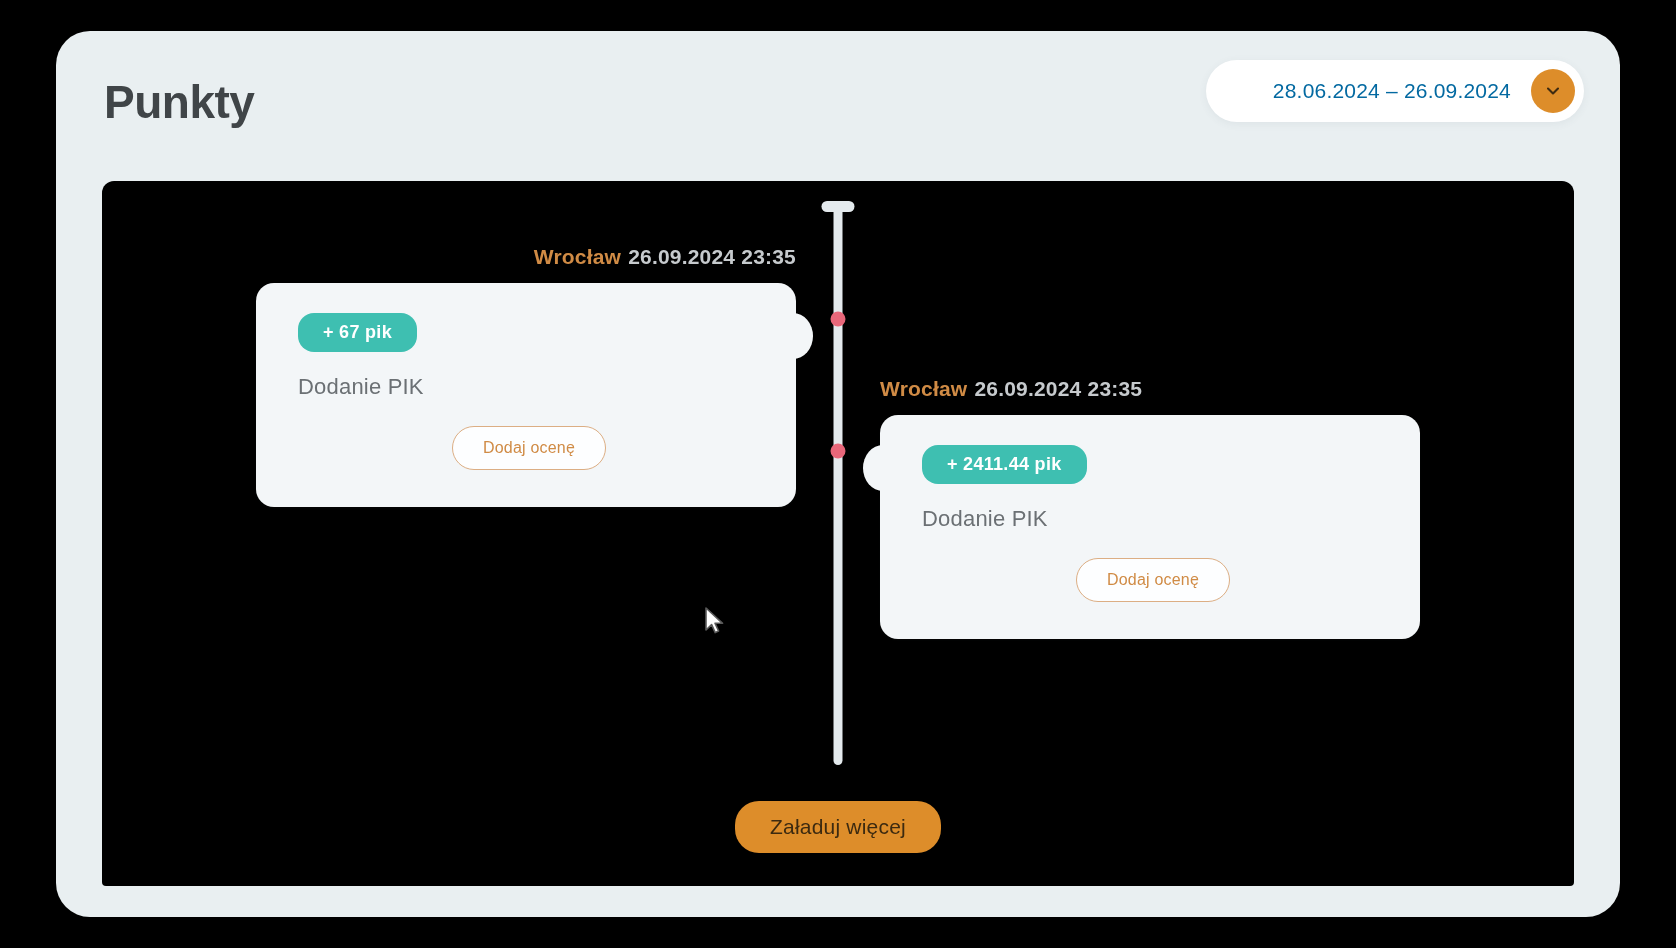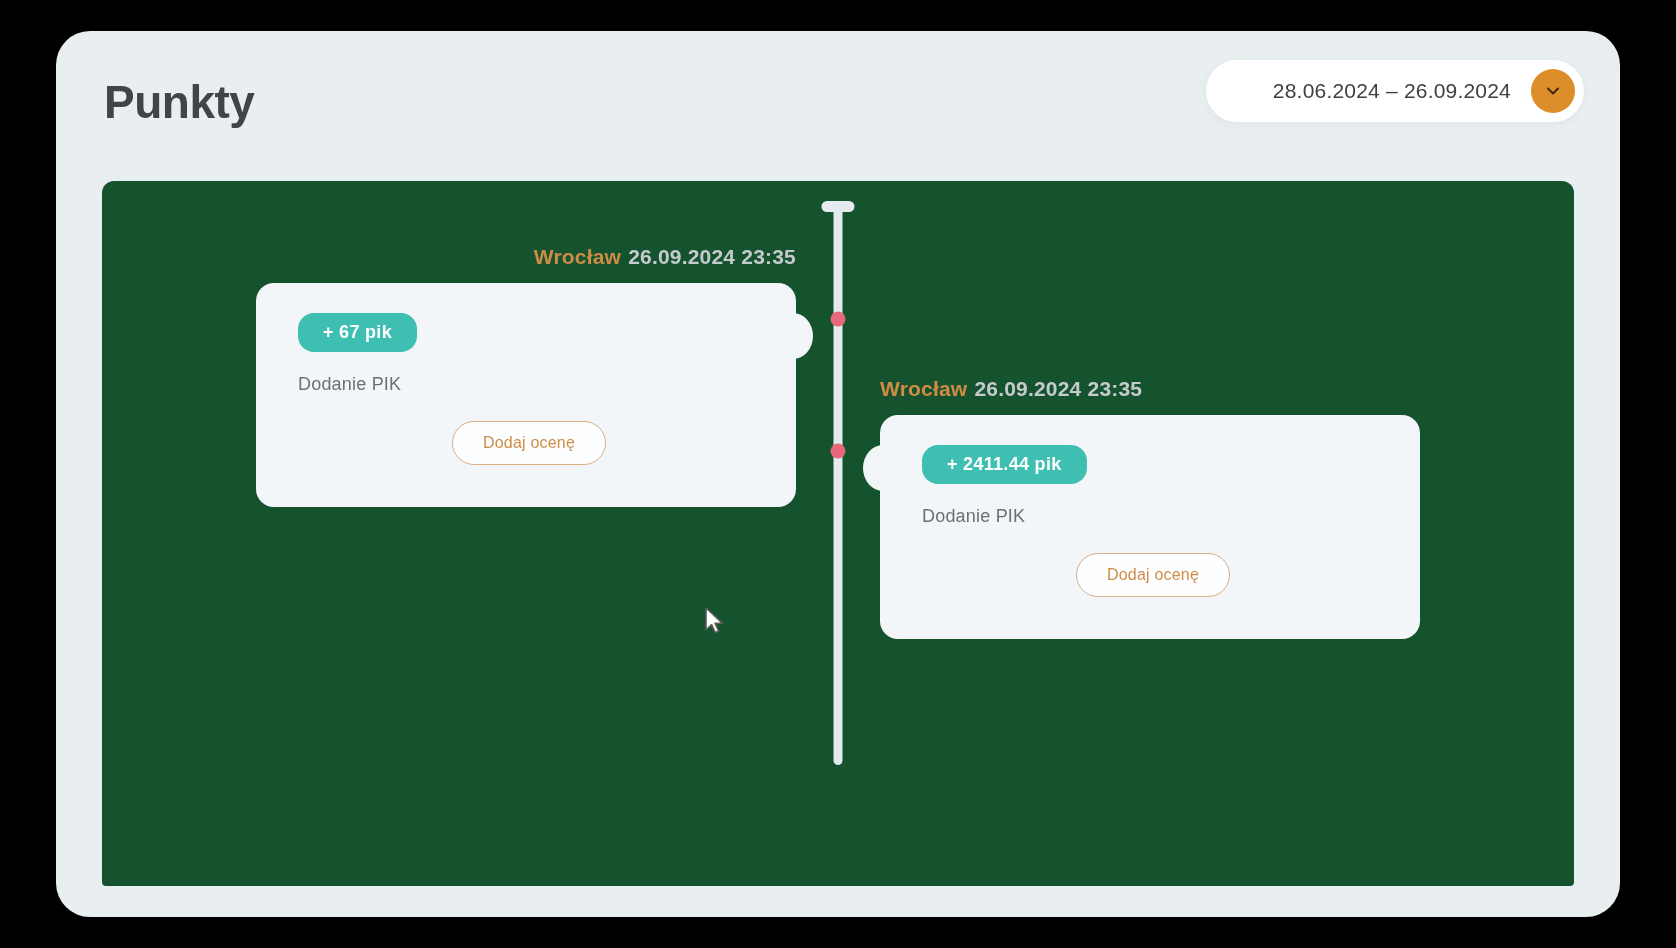--- a/index.html
+++ b/index.html
@@ -63,21 +63,21 @@
     display: flex;
     align-items: center;
     justify-content: flex-end;
     padding-right: 9px;
     padding-left: 34px;
     box-shadow: 0 2px 8px rgba(70,90,100,0.07);
   }
 
   .date-range-text {
     font-size: 21px;
-    color: #404040;
+    color: #0369a1;
     letter-spacing: 0.2px;
     white-space: nowrap;
     margin-right: 20px;
   }
 
   .date-range-toggle {
     width: 44px;
     height: 44px;
     border-radius: 50%;
     background: #dd8d2a;
@@ -91,21 +91,21 @@
 
   .date-range-toggle svg { display: block; }
 
   
   .content-card {
     position: absolute;
     left: 46px;
     top: 150px;
     width: 1472px;
     height: 705px;
-    background: #14532d;
+    background: #000000;
     border-radius: 12px 12px 4px 4px;
     overflow: hidden;
   }
 
   
   .timeline-spine {
     position: absolute;
     left: 50%;
     top: 24px;
     width: 9px;
@@ -202,21 +202,21 @@
     font-weight: bold;
     letter-spacing: 0.3px;
     padding: 9px 25px;
     border-radius: 16px;
     position: relative;
     z-index: 2;
   }
 
   .entry-desc {
     margin-top: 22px;
-    font-size: 18px;
+    font-size: 22px;
     color: #6b7074;
     letter-spacing: 0.2px;
     position: relative;
     z-index: 2;
   }
 
   .entry-action-row {
     margin-top: 26px;
     display: flex;
     justify-content: center;
@@ -318,20 +318,23 @@
         </div>
         <div class="entry-card">
           <span class="points-badge">+ 2411.44 pik</span>
           <div class="entry-desc">Dodanie PIK</div>
           <div class="entry-action-row">
             <button class="rate-button">Dodaj ocenę</button>
           </div>
         </div>
       </div>
 
+      <div class="load-more-row">
+        <button class="load-more-button">Załaduj więcej</button>
+      </div>
 
     </div>
   </div>
 
   <span class="mouse-cursor">
     <svg width="22" height="30" viewBox="0 0 22 30">
       <path d="M2 1 L2 23 L7.6 17.6 L11.2 25.6 L14.6 24 L11.1 16.3 L18.6 16.3 Z" fill="#ffffff" stroke="#5a5a5a" stroke-width="1.6" stroke-linejoin="round"></path>
     </svg>
   </span>
 

